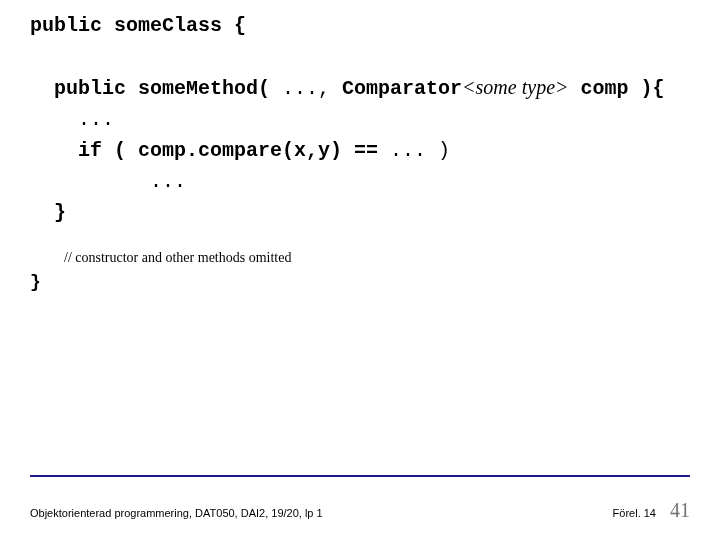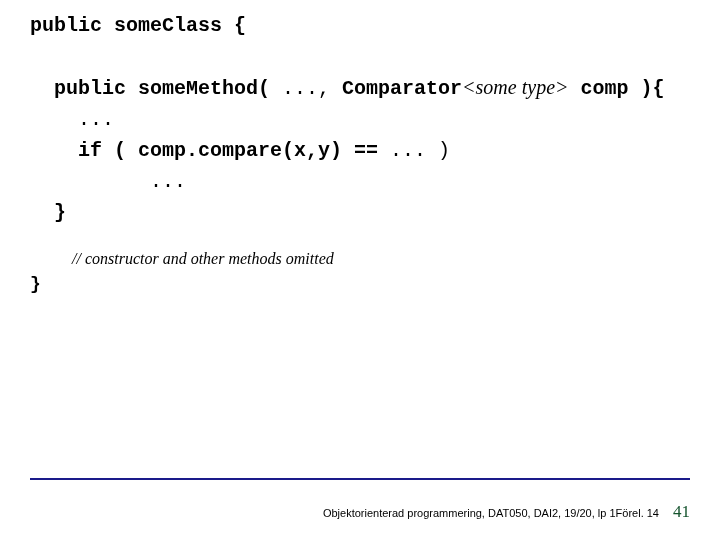--- a/index.html
+++ b/index.html
@@ -31,23 +31,22 @@
     font-size: 20px;
     line-height: 1.55;
     color: #000;
     white-space: pre;
     margin-left: -10px;
   }
   .bold { font-weight: bold; }
   .italic { font-style: italic; font-family: "Times New Roman", Times, serif; }
   .comment {
     font-family: "Times New Roman", Times, serif;
-    font-style: italic;
-    font-size: 16px;
-    margin-left: 32px;
+    font-size: 14px;
+    margin-left: 24px;
     margin-top: 22px;
   }
   .closing {
     font-family: "Courier New", Courier, monospace;
     font-size: 18px;
     font-weight: bold;
     margin-left: -10px;
     margin-top: 6px;
   }
   .footer {
@@ -55,35 +54,35 @@
     bottom: 18px;
     left: 30px;
     right: 30px;
   }
   .footer-line {
     border-top: 2px solid #1a1a8a;
     margin-bottom: 6px;
   }
   .footer-row {
     display: flex;
-    justify-content: flex-end;
+    justify-content: space-between;
     align-items: baseline;
     font-family: Arial, Helvetica, sans-serif;
     font-size: 11px;
     color: #000;
   }
   .footer-right {
     display: flex;
     align-items: baseline;
     gap: 14px;
     margin-top: 16px;
   }
   .page-num {
-    font-size: 17px;
-    color: #14532d;
+    font-size: 20px;
+    color: #737373;
     font-family: "Times New Roman", Times, serif;
   }
 </style>
 </head>
 <body>
 
 <div class="slide">
 
 
   <div class="code-block"><span class="bold">public someClass {</span>

